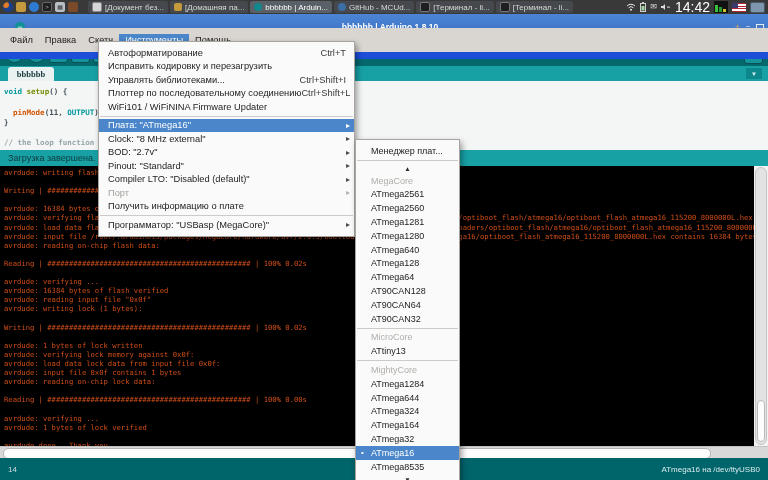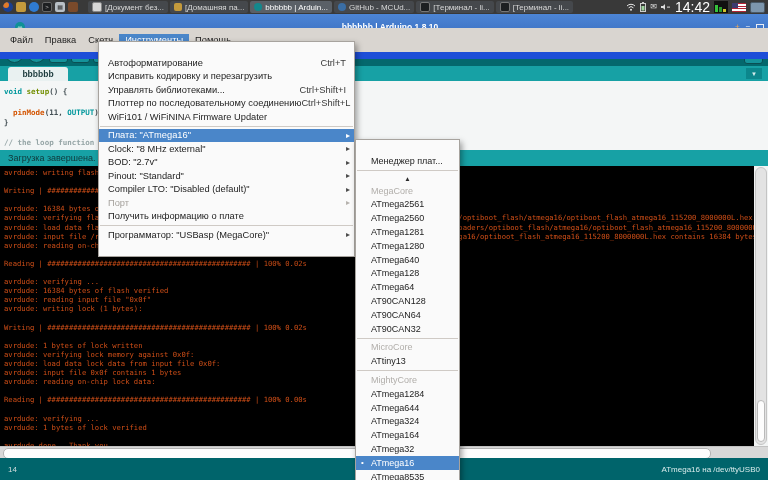--- a/index.html
+++ b/index.html
@@ -58,23 +58,23 @@
   
   .toolbar{position:absolute;left:0;top:41px;width:768px;height:25px;background:#04686d;
            display:flex;align-items:center;gap:3px;padding-left:5px;box-sizing:border-box;}
   .tbtn{width:17px;height:17px;background:#15939a;border:1px solid #0a4f53;color:#eafafa;
         display:flex;align-items:center;justify-content:center;font-size:10px;line-height:1;}
   .round{border-radius:50%;}
   .sq{border-radius:3px;}
   .tbtn-right{position:absolute;right:5px;top:4px;}
   
   .tabstrip{position:absolute;left:0;top:66px;width:768px;height:15px;background:#17a1a5;}
-  .tab{position:absolute;left:8px;bottom:0;width:60px;height:14px;background:#e9f1f1;
+  .tab{position:absolute;left:8px;bottom:0;width:46px;height:14px;background:#e9f1f1;
        border-radius:3px 3px 0 0;display:flex;align-items:center;justify-content:center;
-       font-size:8.5px;font-weight:bold;color:#1b3a3c;}
+       font-size:8.5px;font-weight:bold;color:#1b3a3c;font-family:Liberation Serif, serif;}
   .tabmenu{position:absolute;right:6px;top:2px;width:16px;height:11px;background:#0c878c;
            display:flex;align-items:center;justify-content:center;color:#d5ecec;font-size:6px;}
   
   .editor{position:absolute;left:0;top:81px;width:768px;height:69px;background:#f4f6f6;overflow:hidden;}
   .code{position:absolute;left:4px;top:6px;font-family:"DejaVu Sans Mono",monospace;
         font-size:7.5px;font-weight:bold;line-height:10.3px;white-space:pre;}
   .tok-kw{color:#00979c}.tok-fn{color:#d35400}.tok-fn2{color:#728E00}
   .tok-num{color:#434f54}.tok-pl{color:#434f54}.tok-cm{color:#95a5a6}
   
   .strip{position:absolute;left:0;top:150px;width:768px;height:16px;background:#17a1a5;
@@ -94,21 +94,21 @@
   .hthumb{position:absolute;left:3px;top:1px;height:9px;width:706px;background:#fdfdfd;
           border:1px solid #b3b3b3;border-radius:5px;}
   
   .statusbar{position:absolute;left:0;top:458px;width:768px;height:22px;background:#00646b;
              display:flex;align-items:center;justify-content:space-between;
              padding:0 8px;box-sizing:border-box;}
   .sb-left{font-size:8px;color:#d2dcdc;}
   .sb-right{font-size:8px;color:#d8ecec;}
   
   .popup{position:absolute;background:#fafafa;border:1px solid #a7a39e;
-         box-shadow:2px 3px 6px rgba(0,0,0,.38);z-index:50;padding:14px 0;box-sizing:border-box;}
+         box-shadow:2px 3px 6px rgba(0,0,0,.38);z-index:50;padding:4px 0;box-sizing:border-box;}
   .toolsmenu{left:98px;top:41px;width:257px;}
   .mitem{height:13.5px;display:flex;align-items:center;padding:0 8px 0 9px;
          font-size:9.3px;color:#1d1d1d;position:relative;white-space:nowrap;}
   .mitem .msc{margin-left:auto;color:#3a3a3a;}
   .mitem .marrow{position:absolute;right:4px;font-size:8px;color:#4a4a4a;}
   .mitem.hl{background:#4a86c9;color:#fff;}
   .mitem.hl .marrow{color:#fff;}
   .mitem.dis{color:#a6a29d;}
   .mitem.dis .marrow{color:#b5b1ac;}
   .msep{height:1px;background:#cfcac5;margin:2px 1px;}

